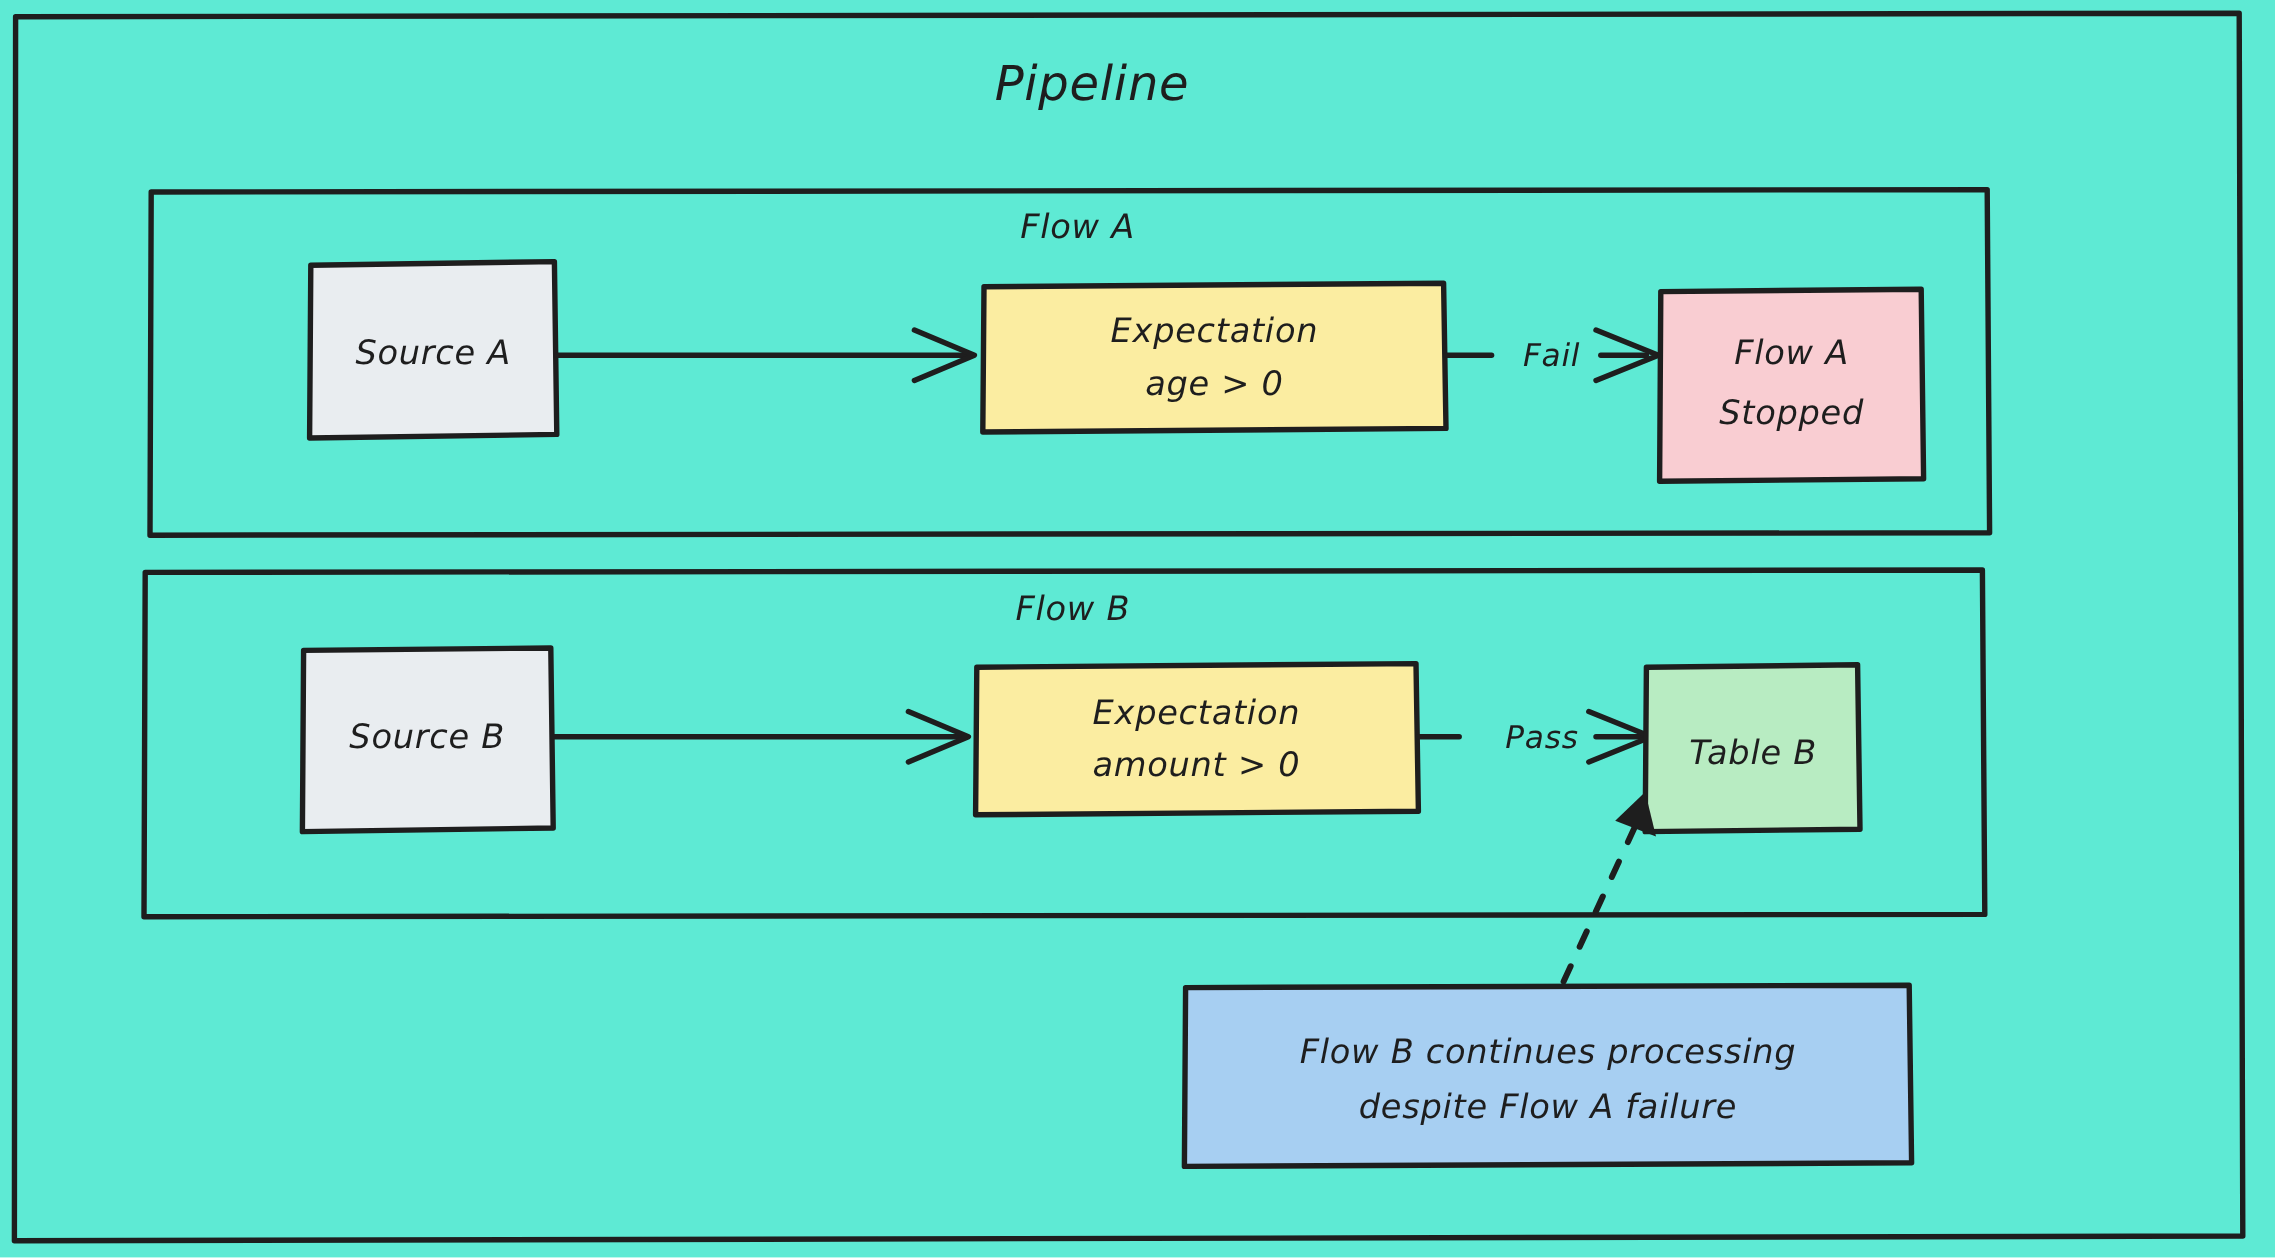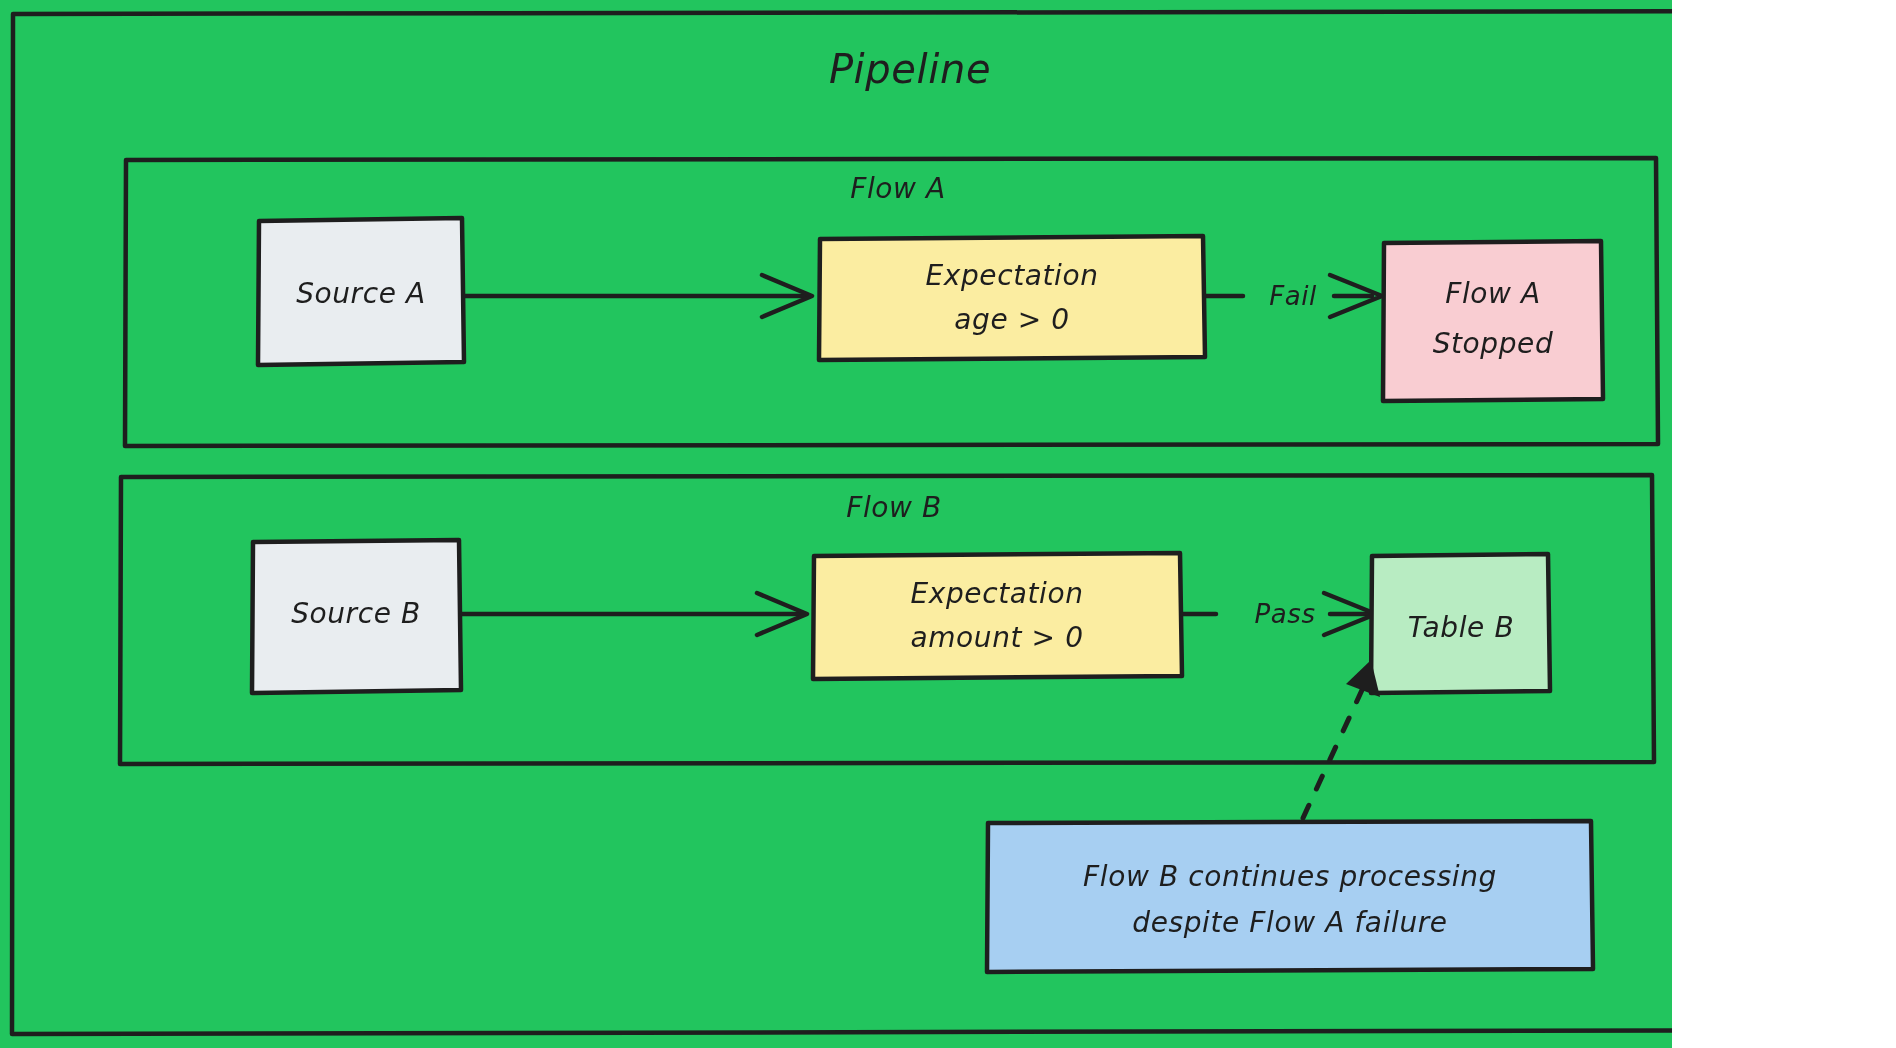--- a/index.html
+++ b/index.html
@@ -5,23 +5,23 @@
   html, body {
     margin: 0;
     padding: 0;
     background: #ffffff;
   }
   body {
     font-family: "DejaVu Sans", sans-serif;
   }
   #stage {
     position: relative;
-    width: 1672px;
+    width: 1896px;
     height: 1048px;
-    background: #22c55e;
+    background: #5eead4;
     overflow: hidden;
     text-decoration: underline;
   }
   svg#diagram {
     position: absolute;
     left: 0;
     top: 0;
     width: 1896px;
     height: 1048px;
   }

